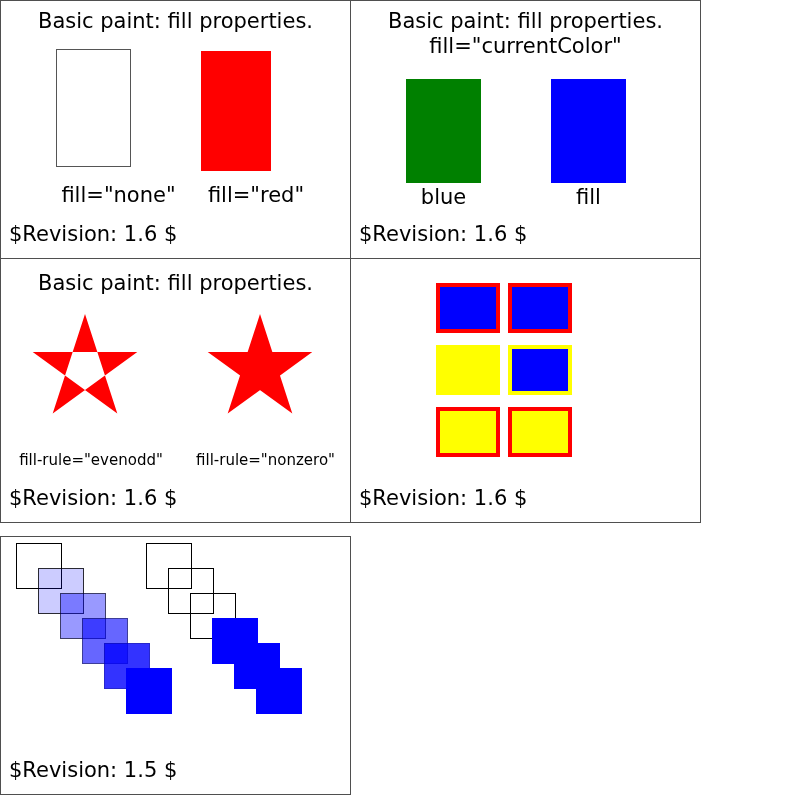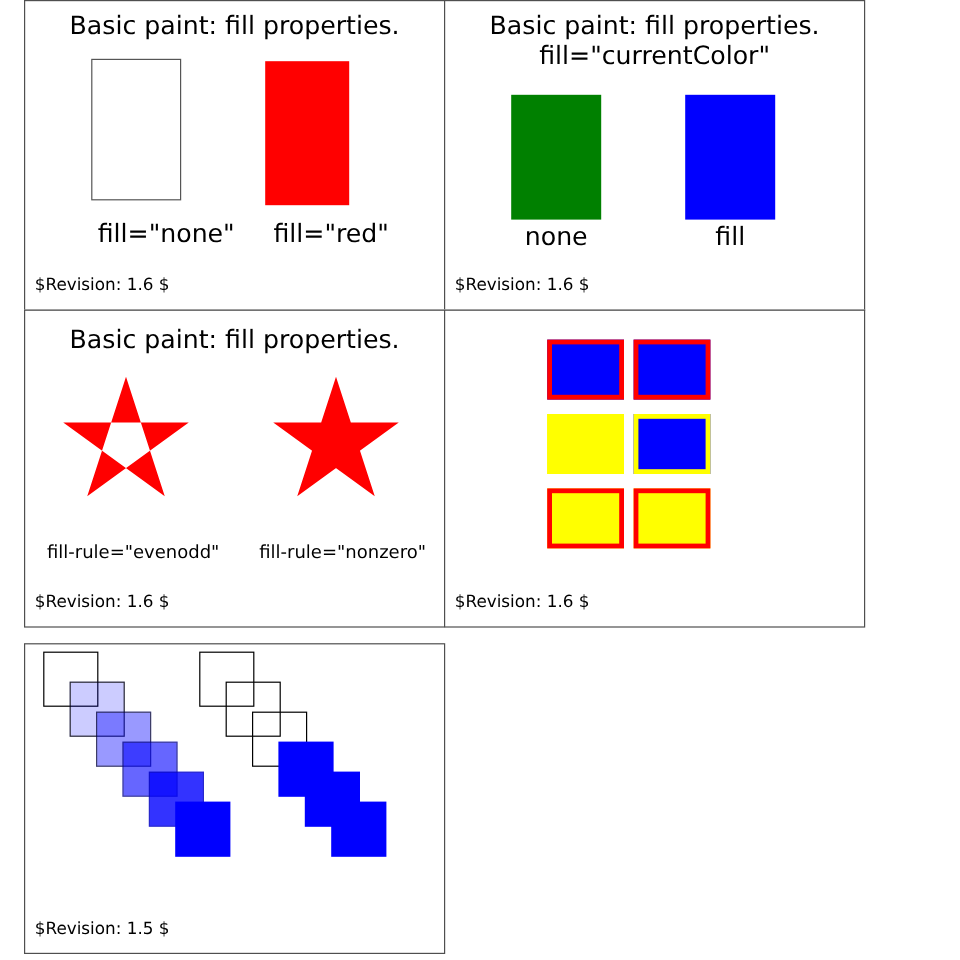--- a/index.html
+++ b/index.html
@@ -10,35 +10,34 @@
     color: #000;
     position: relative;
   }
   .page { position: relative; width: 800px; height: 800px; background: #fff; }
 
   .cell {
     position: absolute;
     border: 1px solid #4f4f4f;
     background: #fff;
     overflow: hidden;
-    margin-left: 20px;
   }
   #cell-fill        { left: 0;     top: 0;     width: 351px; height: 259px; }
   #cell-currentcolor{ left: 350px; top: 0;     width: 351px; height: 259px; }
   #cell-fillrule    { left: 0;     top: 258px; width: 351px; height: 265px; }
   #cell-strokegrid  { left: 350px; top: 258px; width: 351px; height: 265px; }
   #cell-opacity     { left: 0;     top: 536px; width: 351px; height: 259px; }
 
   .title {
     position: absolute; left: 0; width: 100%;
     text-align: center; font-size: 21px; line-height: 25px;
   }
   .revision {
     position: absolute; left: 8px; bottom: 12px;
-    font-size: 14px;
+    font-size: 21px;
   }
   .shape-label {
     position: absolute; text-align: center; font-size: 21px;
   }
   .small-label {
     position: absolute; text-align: center; font-size: 15px;
   }
 
   
   #rect-none { position: absolute; left: 55px;  top: 48px; width: 75px; height: 118px;
@@ -84,21 +83,21 @@
     <div class="shape-label" style="left:35px; top:182px; width:165px">fill="none"</div>
     <div class="shape-label" style="left:185px; top:182px; width:140px">fill="red"</div>
     <div class="revision">$Revision: 1.6 $</div>
   </div>
 
   <div class="cell" id="cell-currentcolor">
     <div class="title" style="top:8px">Basic paint: fill properties.</div>
     <div class="title" style="top:33px">fill="currentColor"</div>
     <div id="rect-green" style="background: rgb(0, 128, 0);"></div>
     <div id="rect-blue" style="background: rgb(0, 0, 255);"></div>
-    <div class="shape-label" style="left:35px; top:184px; width:115px">none</div>
+    <div class="shape-label" style="left:35px; top:184px; width:115px">blue</div>
     <div class="shape-label" style="left:185px; top:184px; width:105px">fill</div>
     <div class="revision">$Revision: 1.6 $</div>
   </div>
 
   <div class="cell" id="cell-fillrule">
     <div class="title" style="top:12px">Basic paint: fill properties.</div>
     <svg class="star-svg" id="star-evenodd" width="112" height="100" viewBox="0 0 110 100">
       <polygon points="55,0 87.3,99.5 2.7,38 107.3,38 22.7,99.5" fill-rule="evenodd" fill="#ff0000"></polygon>
     </svg>
     <svg class="star-svg" id="star-nonzero" width="112" height="100" viewBox="0 0 110 100">

